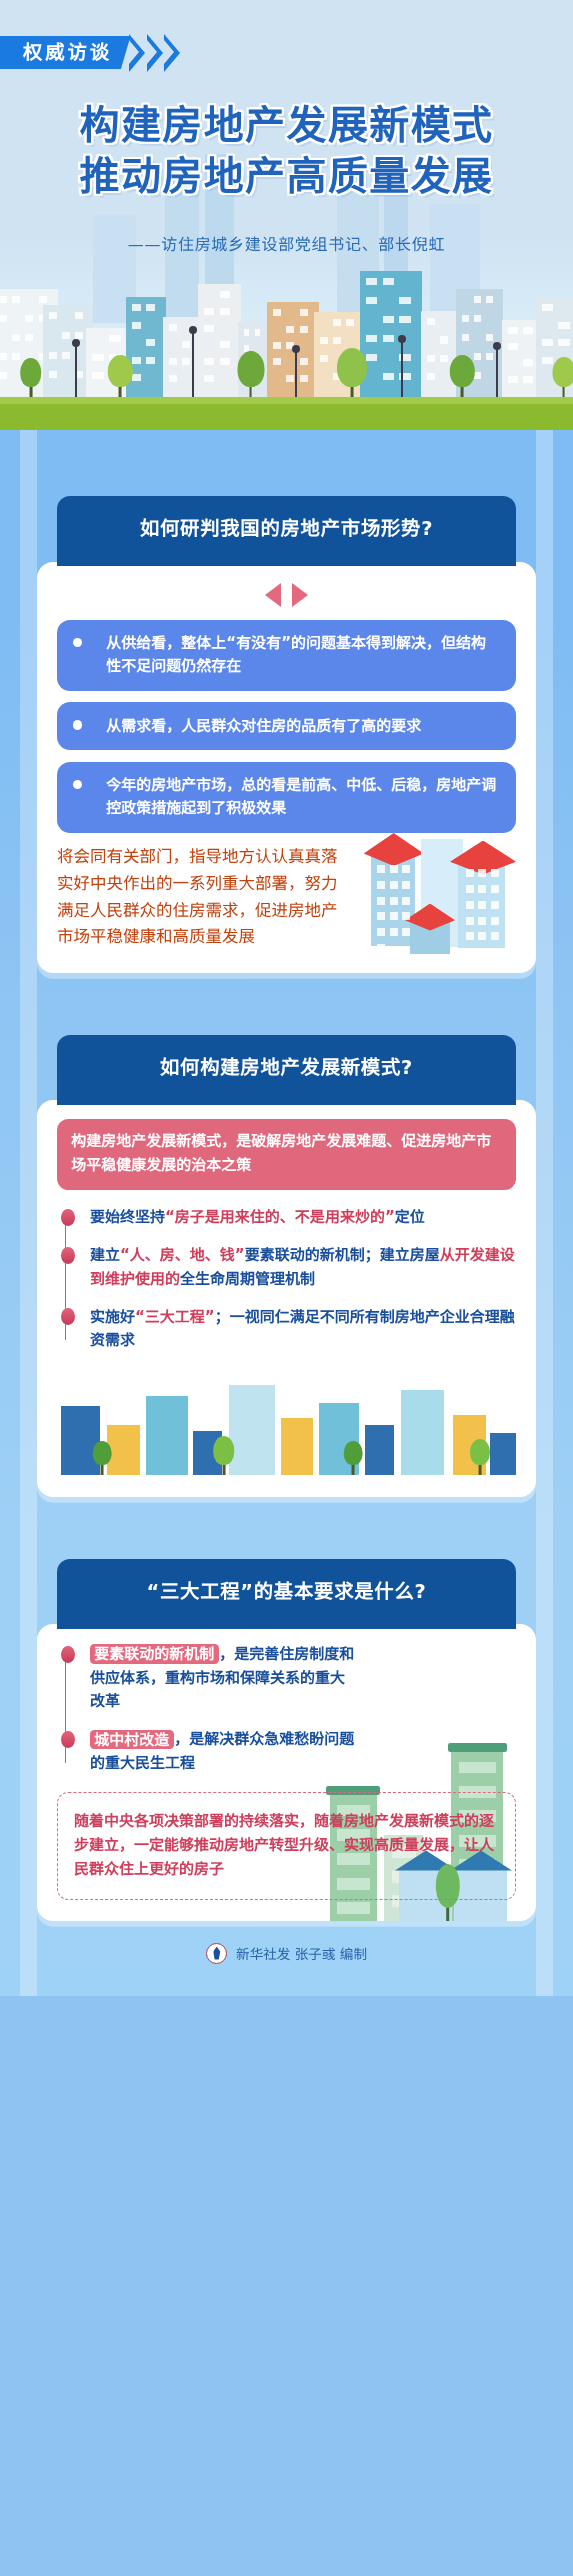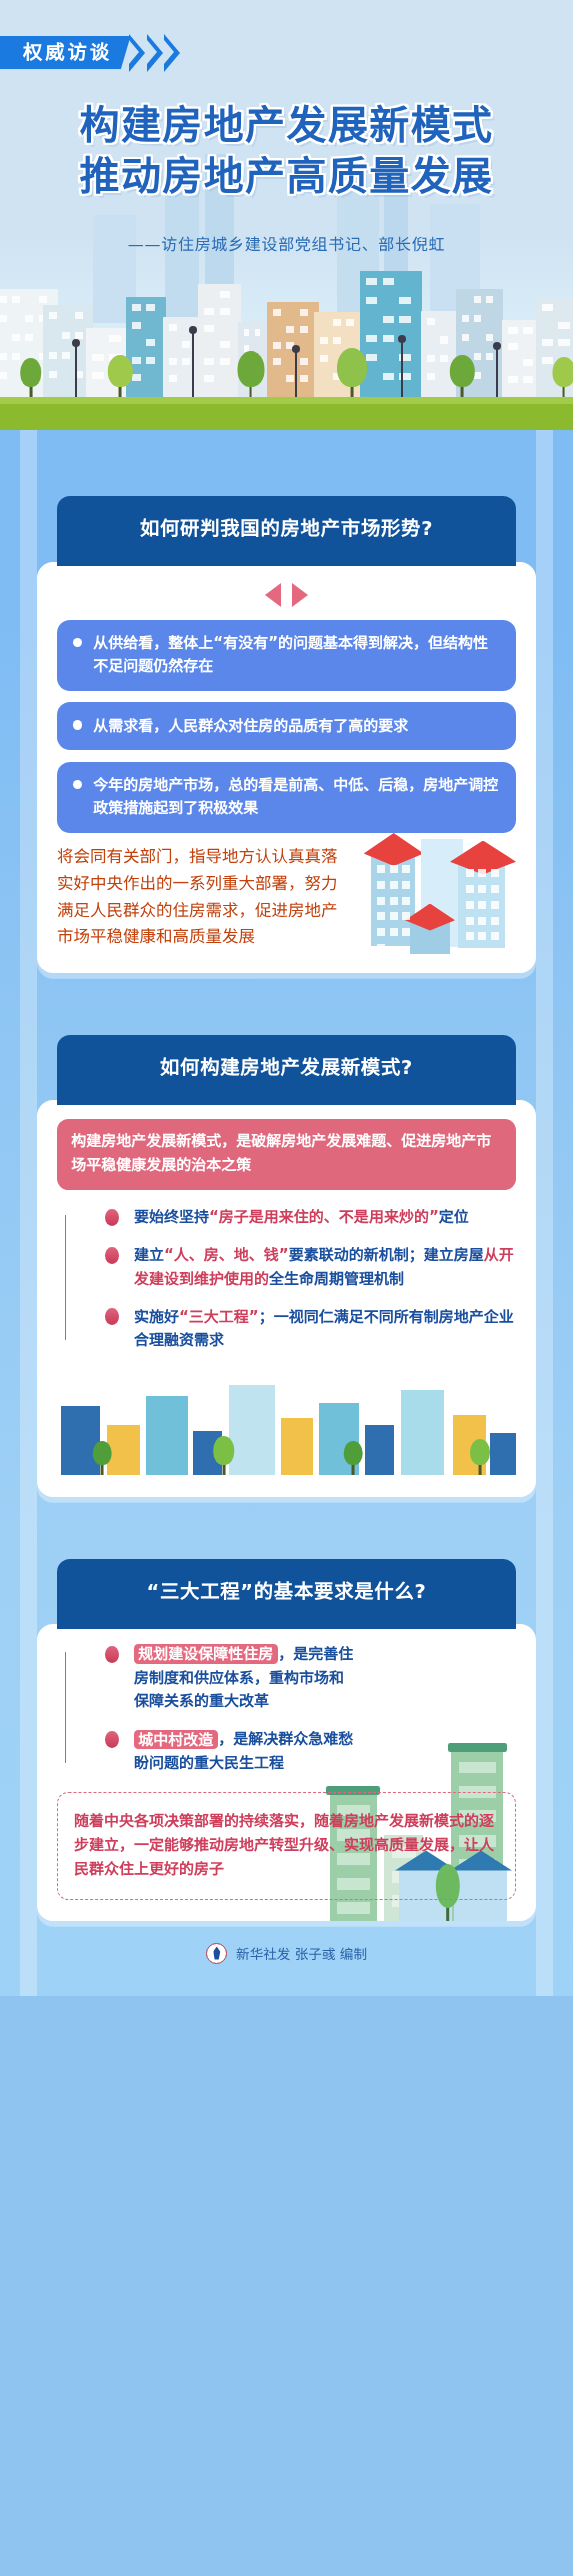--- a/index.html
+++ b/index.html
@@ -165,21 +165,21 @@
     width:0;height:0;border-top:12.2px solid transparent;border-bottom:12.2px solid transparent;border-right:16px solid #e4697f;
   }
   .arrow-banner .tri-r {
     width:0;height:0;border-top:12.2px solid transparent;border-bottom:12.2px solid transparent;border-left:16px solid #e4697f;
   }
   .arrow-banner .txt {
     color: #e4697f; font-size: 16px; font-weight: bold; line-height: 1.45; text-align: center;
   }
 
   .bullet-pill {
-    display: flex; align-items: flex-start; gap: 11px;
+    display: flex; align-items: flex-start; gap: 24px;
     background: #5b86ea;
     border-radius: 13px;
     padding: 12.2px 16px 13px;
     margin-bottom: 11.5px;
   }
   .bullet-pill .dot {
     flex: none; width: 9.3px; height: 9.3px; border-radius: 50%;
     background: #ffffff; margin-top: 5.7px;
   }
   .bullet-pill .txt {
@@ -206,21 +206,21 @@
     line-height: 1.55;
     margin-bottom: 16px;
   }
 
   .timeline { position: relative; padding-left: 33px; }
   .timeline::before {
     content: ""; position: absolute;
     left: 8px; top: 8.6px; bottom: 13px;
     width: 1.4px; background: #d45570;
   }
-  .tl-item { position: relative; margin-bottom: 14.3px; margin-left: 44px; }
+  .tl-item { position: relative; margin-bottom: 14.3px; }
   .tl-item .node {
     position: absolute; left: -29px; top: 2.9px;
     width: 13.6px; height: 17px; border-radius: 50%;
     background: linear-gradient(180deg,#e0647c,#c83a58);
   }
   .tl-item .body { font-size: 15px; line-height: 1.58; color: #1a4f9e; font-weight: bold; }
   .em-red { color: #cf3f5c; }
   .hl {
     background: #e4697f; color: #ffffff; border-radius: 4.3px;
     padding: 0.7px 4.3px; margin-right: 0.7px;
@@ -582,21 +582,21 @@
         </div>
     </div>
   </div>
 
   <div class="section" style="padding-top:62px">
     <div class="q-header">“三大工程”的基本要求是什么?</div>
     <div class="card">
       <div class="timeline" id="timeline-projects" style="position:relative;z-index:2;width:301px">
           <div class="tl-item">
             <span class="node"></span>
-            <div class="body"><span class="hl">规划建设保障性住房</span><span>，是完善住房制度和供应体系，重构市场和保障关系的重大改革</span></div>
+            <div class="body"><span class="hl">要素联动的新机制</span><span>，是完善住房制度和供应体系，重构市场和保障关系的重大改革</span></div>
           </div>
           <div class="tl-item">
             <span class="node"></span>
             <div class="body"><span class="hl">城中村改造</span><span>，是解决群众急难愁盼问题的重大民生工程</span></div>
           </div>
         </div>
       <div class="green-city" id="green-city">
           <div class="gc" style="left: 7.2px; width: 47px; height: 128px; background: rgb(156, 207, 168);">
             <span style="position: absolute; left: -3.6px; top: -7.2px; width: 54px; height: 8.6px; background: rgb(79, 158, 122); border-radius: 2.2px;"></span>
             <span style="position: absolute; left: 7.2px; top: 11.5px; width: 33px; height: 11.5px; background: rgba(255, 255, 255, 0.45);"></span>

